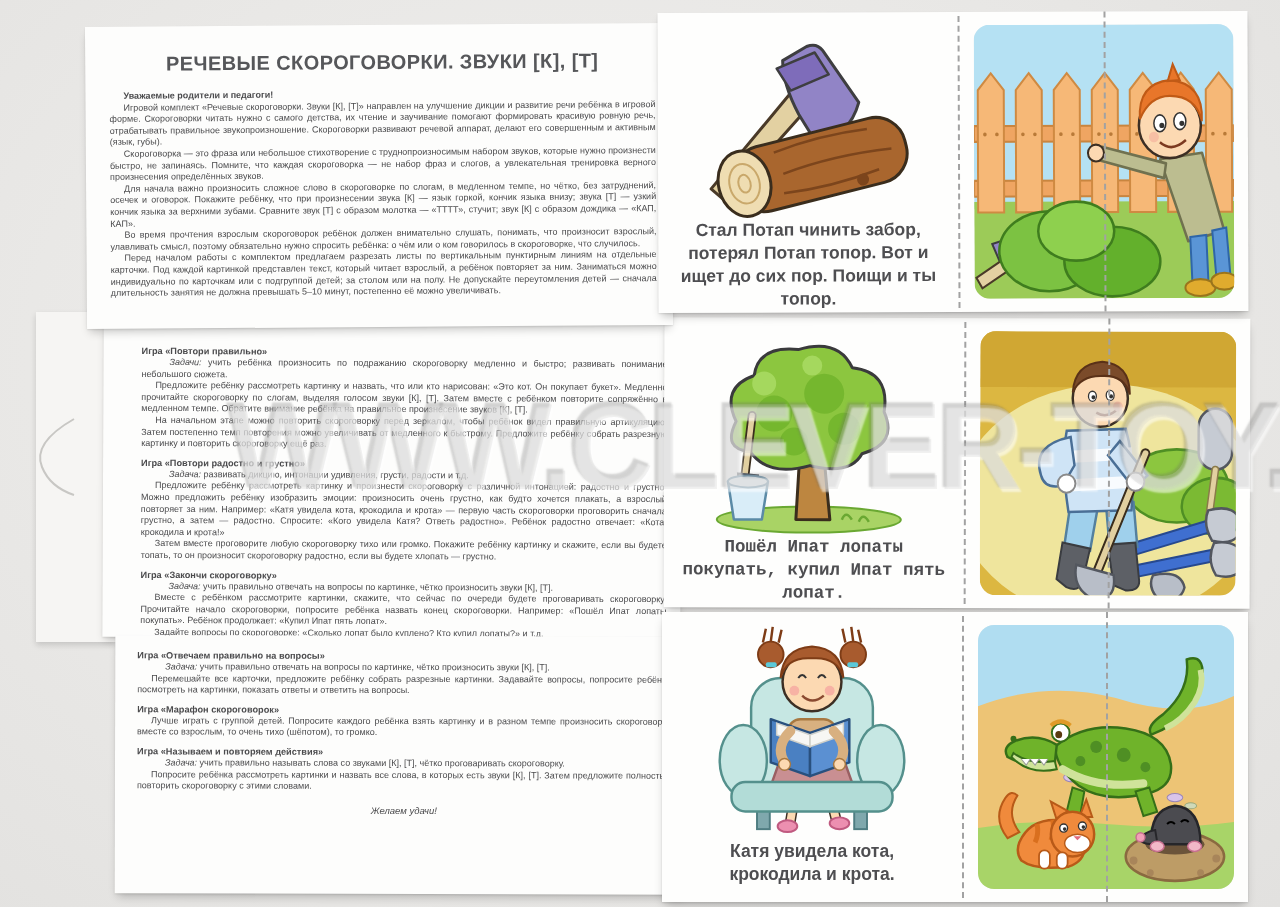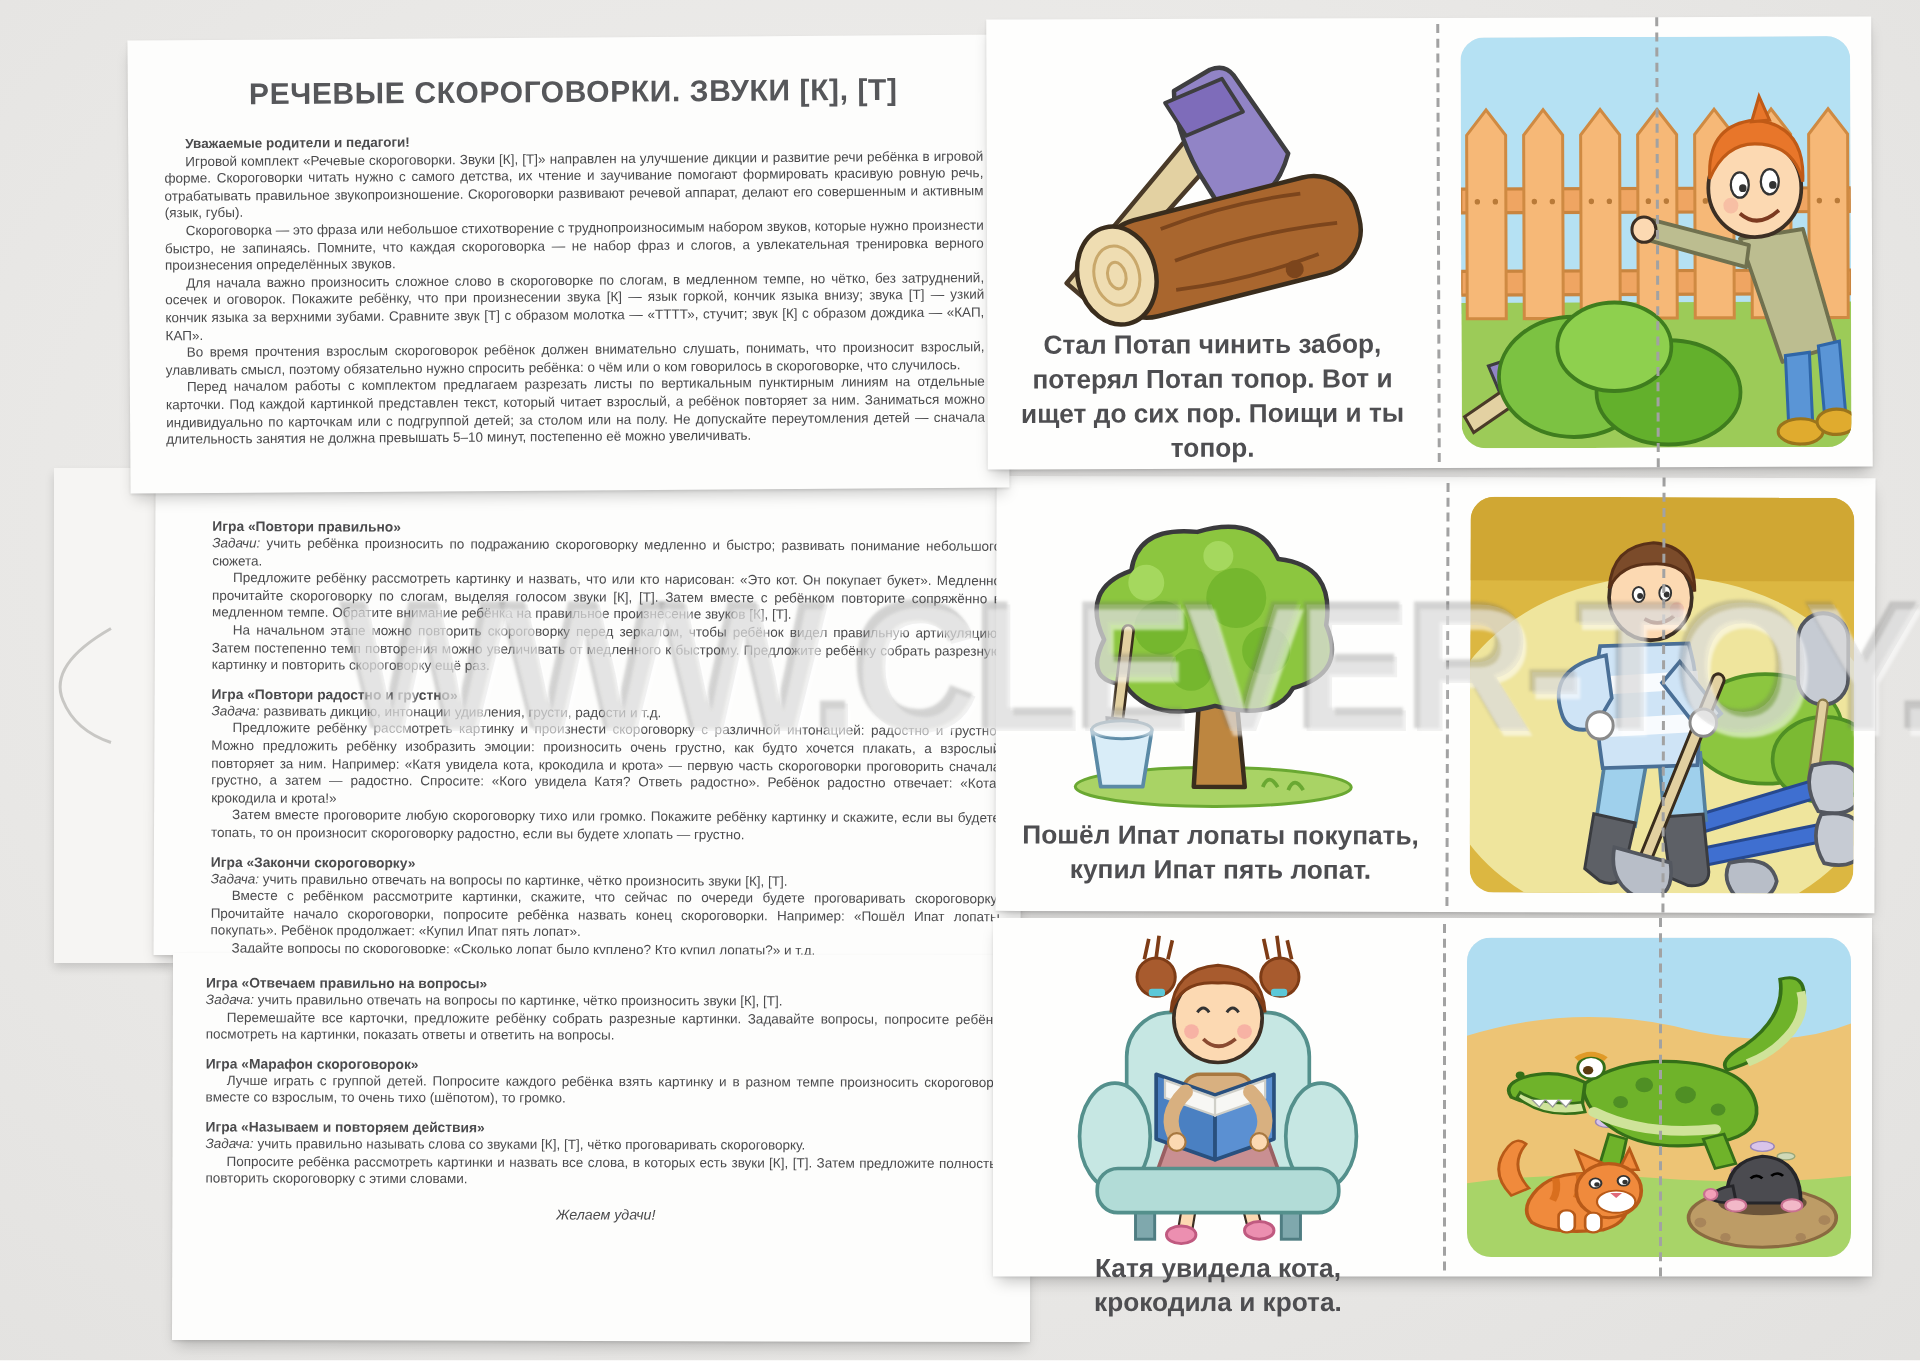--- a/index.html
+++ b/index.html
@@ -28,33 +28,33 @@
   .salutation{ font-weight:bold; text-indent:14px; font-size:9px; line-height:11.6px; margin:0; }
   
   #sheet-games1{ left:103px; top:322px; width:578px; height:316px; transform:rotate(0.25deg); z-index:2; }
   #sheet-games1 .inner{ padding:24px 14px 0 38px; }
   #sheet-games2{ left:115px; top:636px; width:572px; height:258px; transform:rotate(0.15deg); z-index:2; }
   #sheet-games2 .inner{ padding:14px 16px 0 22px; }
   .game{ margin-top:7px; }
   .game:first-child{ margin-top:0; }
   .game-title{ font-weight:bold; font-size:9.2px; line-height:12px; margin:0; }
   .task-line{ font-size:9px; line-height:11.6px; margin:0; text-align:justify; }
-  .task-label{ font-style:italic; }
+  .task-label{ font-style:italic;margin-left:28px; }
   .closing{ text-align:center; font-style:italic; font-size:9.5px; margin-top:12px; }
   
   #envelope{ left:36px; top:312px; width:80px; height:330px; z-index:1; }
   #envelope svg{ position:absolute; left:-14px; top:105px; }
   
   .card{
     position:absolute; background:#fefefd; display:flex;
     box-shadow:0 1px 2px rgba(0,0,0,.10), 0 6px 10px -3px rgba(0,0,0,.25);
   }
   #card-1{ left:658px; top:12px;  width:590px; height:300px; transform:rotate(-0.2deg); z-index:3; }
   #card-2{ left:664px; top:318px; width:586px; height:290px; transform:rotate(0.15deg); z-index:2; }
-  #card-3{ left:662px; top:612px; width:586px; height:239px; z-index:2; }
+  #card-3{ left:662px; top:612px; width:586px; height:290px; z-index:2; }
   .card-left{ width:300px; display:flex; flex-direction:column; align-items:center; }
   .obj-illu{ flex:1; display:flex; align-items:center; justify-content:center; width:100%; padding-top:6px; box-sizing:border-box; }
   .card-text{
     font-weight:bold; font-size:17.5px; line-height:1.32; color:#4e4e51;
     text-align:center; padding:0 8px 16px; box-sizing:border-box;
   }
   .cut-line{ width:0; border-left:2px dashed #a2a2a2; margin:4px 0; }
   .card-scene{ position:relative; flex:1; padding:13px 14px; box-sizing:border-box; }
   .scene-frame{ width:100%; height:100%; border-radius:16px; overflow:hidden; position:relative; box-shadow:inset 0 0 0 1px rgba(0,0,0,.05); }
   .scene-frame svg{ display:block; width:100%; height:100%; }
@@ -214,21 +214,21 @@
           <circle cx="70" cy="60" r="12" fill="#a5d85e"></circle>
             <circle cx="118" cy="42" r="10" fill="#a5d85e"></circle>
           <path d="M58,92 L50,160" stroke="#3a2d1d" stroke-width="9" stroke-linecap="round"></path>
           <path d="M58,92 L50,160" stroke="#e2d0a0" stroke-width="5.5" stroke-linecap="round"></path>
           <path d="M44,150 L64,152 L60,184 L46,182 Z" fill="#c6cbd3" stroke="#50555e" stroke-width="2"></path>
           <path d="M34,158 L74,158 L68,196 L40,196 Z" fill="#d9edf8" stroke="#5b8aa6" stroke-width="2.5" stroke-linejoin="round"></path>
           <ellipse cx="54" cy="158" rx="20" ry="6" fill="#eaf6fc" stroke="#5b8aa6" stroke-width="2"></ellipse>
           <path d="M148,196 Q152,186 158,196 M165,198 Q169,188 175,198" stroke="#6aa832" stroke-width="2.5" fill="none"></path>
         </svg>
       </div>
-      <div class="card-text" style="max-width:285px;">Пошёл Ипат лопаты покупать, купил Ипат пять лопат.</div>
+      <div class="card-text" style="max-width:285px;font-family:Liberation Mono, monospace;">Пошёл Ипат лопаты покупать, купил Ипат пять лопат.</div>
     </div>
     <div class="cut-line"></div>
     <div class="card-scene">
       <div class="scene-frame">
         <svg viewBox="0 0 260 260" preserveAspectRatio="none">
           <rect width="260" height="260" fill="#dcb741"></rect>
           <rect width="260" height="55" fill="#cda32f" opacity=".8"></rect>
           <ellipse cx="130" cy="168" rx="152" ry="116" fill="#efe59d"></ellipse>
           <ellipse cx="200" cy="152" rx="52" ry="36" fill="#8cc63f" stroke="#4f8f24" stroke-width="2.5"></ellipse>
           <ellipse cx="240" cy="172" rx="35" ry="28" fill="#7bba33" stroke="#4f8f24" stroke-width="2.5"></ellipse>

